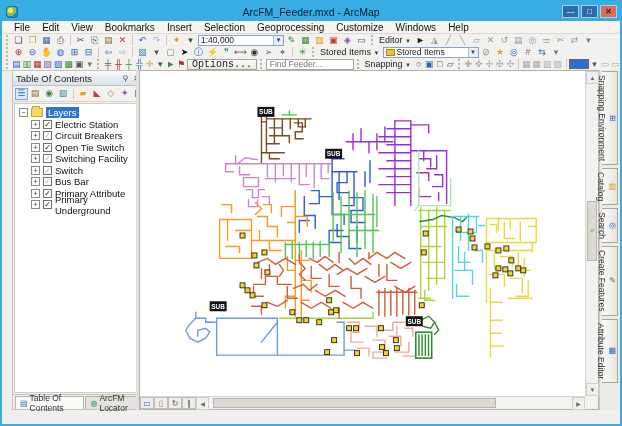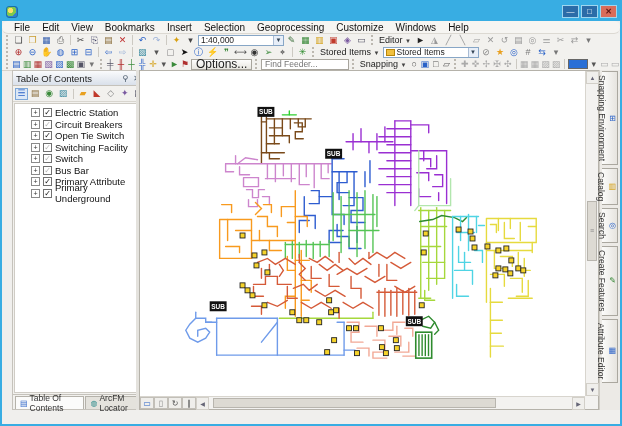--- a/index.html
+++ b/index.html
@@ -24,21 +24,21 @@
   
   .tbrow { position:absolute; left:0; right:0; height:12px; background:#f2f1ee; display:flex; align-items:center; padding-left:2px; gap:1px; }
   #tb1 { top:32px; } #tb2 { top:44px; } #tb3 { top:56px; border-bottom:1px solid #d5d2ca; height:13px;}
   .grip { width:3px; height:10px; border-left:2px dotted #bcb8b0; margin:0 2px; }
   .sep { width:1px; height:10px; background:#ccc9c2; margin:0 2px; }
   .icon { display:inline-flex; width:13px; height:12px; align-items:center; justify-content:center; font-size:9px; line-height:1; }
   .combo { height:11px; background:#fff; border:1px solid #87a6c6; font-size:8.5px; display:inline-flex; align-items:center; padding-left:2px; color:#222; }
   .combo .dd { margin-left:auto; width:10px; height:100%; background:#e7eef8; border-left:1px solid #a9bcd4; font-size:6px; display:flex; align-items:center; justify-content:center; color:#345;}
   .tb-label { font-size:9px; color:#222; padding:0 2px; white-space:nowrap; }
   .tb-label .car { font-size:6px; color:#444; }
-  .tb-button { height:11px; font-size:12px; padding:0 4px; background:linear-gradient(#fdfdfc,#e8e6e0); border:1px solid #a8a59d; display:inline-flex; align-items:center; color:#222;}
+  .tb-button { height:11px; font-size:10px; padding:0 4px; background:linear-gradient(#fdfdfc,#e8e6e0); border:1px solid #a8a59d; display:inline-flex; align-items:center; color:#222;font-family:Liberation Mono, monospace;}
   .tb-input { height:11px; width:88px; font-size:8.5px; border:1px solid #a8a59d; background:#fff; color:#999; padding:0 3px; font-family:"Liberation Sans",sans-serif;}
   .swatch { width:26px; height:10px; background:#2a6fd6; border:1px solid #666; }
   
   #main { position:absolute; left:0; top:68px; right:0; bottom:14px; }
   
   #toc { position:absolute; left:0; top:0; width:134px; height:100%; background:#f2f1ee; border:1px solid #c5c2bb; display:flex; flex-direction:column;margin-left:10px;}
   #toc-header { height:15px; background:linear-gradient(#fafbfc,#d9e0ea); border-bottom:1px solid #c5c2bb; display:flex; align-items:center; padding:0 3px; }
   #toc-title { font-size:9.5px; color:#222; }
   #toc-header .hbtn { margin-left:auto; font-size:8px; color:#456; width:11px; text-align:center;}
   #toc-header .hbtn + .hbtn { margin-left:0; }
@@ -79,20 +79,21 @@
   
   #statusbar { position:absolute; left:0; bottom:0; right:0; height:14px; background:#f2f1ee; border-top:1px solid #d0cdc6; }
   #coords { position:absolute; right:142px; top:1px; font-size:9px; color:#222; }
 </style>
 </head>
 <body>
 
 <div id="window">
   <div id="titlebar">
     <div id="app-icon"></div>
+    <div id="title-text">ArcFM_Feeder.mxd - ArcMap</div>
     <div id="win-buttons">
         <span class="winbtn min">—</span>
         <span class="winbtn max">□</span>
         <span class="winbtn close">✕</span>
       </div>
   </div>
   <div id="menubar">
       <span class="menu-item">File</span>
       <span class="menu-item">Edit</span>
       <span class="menu-item">View</span>
@@ -245,20 +246,25 @@
           <span class="icon" style="color: rgb(58, 138, 58);">◉</span>
           <span class="icon" style="color: rgb(58, 138, 160);">▨</span>
           <span class="sep"></span>
           <span class="icon" style="color: rgb(232, 160, 32);">▰</span>
           <span class="icon" style="color: rgb(192, 57, 43);">◣</span>
           <span class="icon" style="color: rgb(136, 136, 136);">◇</span>
           <span class="icon" style="color: rgb(122, 90, 160);">✦</span>
           <span class="icon" style="color: rgb(85, 85, 102);">▤</span>
         </div>
       <div id="toc-tree">
+          <div class="tree-row">
+            <span class="expander">−</span>
+            <span class="folder"></span>
+            <span class="root-label">Layers</span>
+          </div>
           <div class="tree-row child">
             <span class="expander">+</span>
             <span class="checkbox on">✓</span>
             <span>Electric Station</span>
           </div>
           <div class="tree-row child">
             <span class="expander">+</span>
             <span class="checkbox dim">✓</span>
             <span>Circuit Breakers</span>
           </div>

